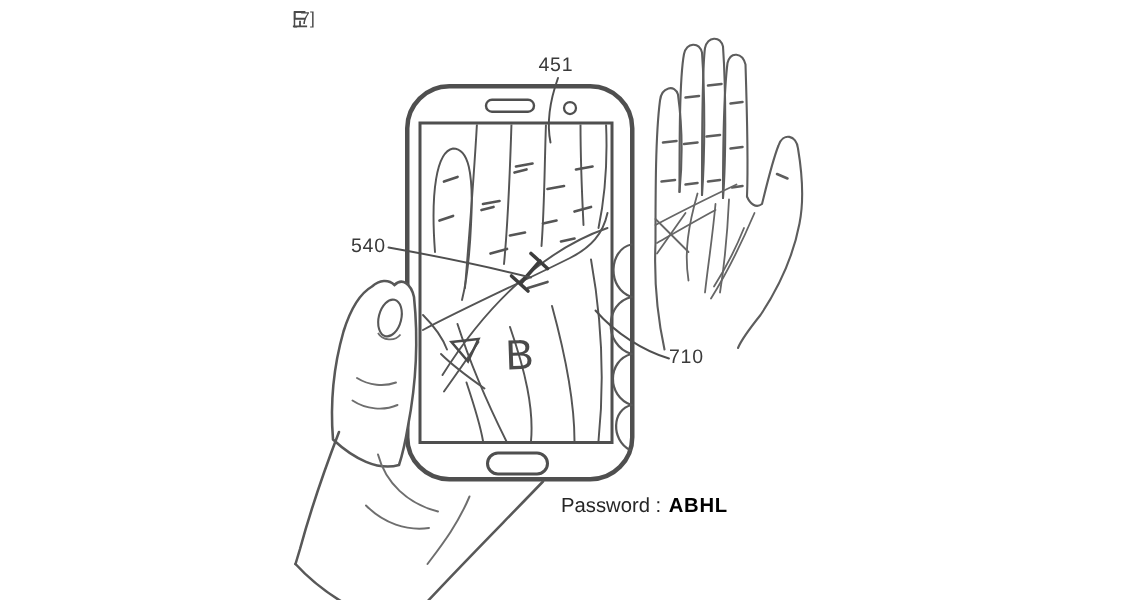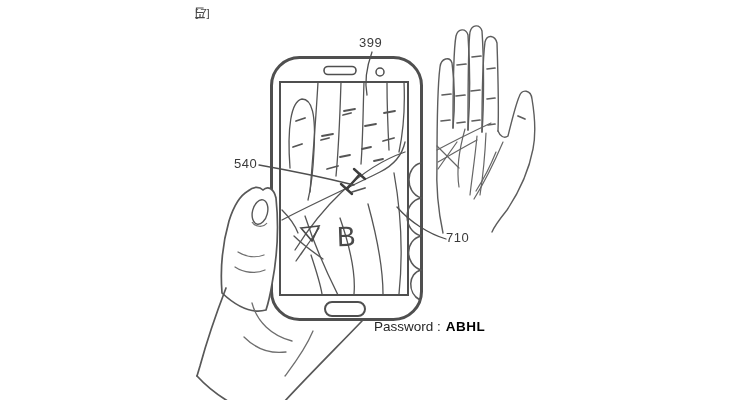--- a/index.html
+++ b/index.html
@@ -10,21 +10,21 @@
   .stage svg{position:absolute;left:0;top:0;}
   .lbl{position:absolute;color:#3a3a3a;font-size:13px;letter-spacing:.5px;}
   .fig-label{position:absolute;left:195px;top:7px;color:#4a4a4a;font-size:11.5px;
     display:flex;align-items:center;line-height:13px;}
   .fig-label .glyph{display:inline-block;margin:0 1px;}
   .ref-705{left:359px;top:35px;}
   .ref-740{left:234px;top:156px;}
   .ref-710{left:446px;top:230px;text-align:right;}
   .screen-letter{position:absolute;left:337px;top:221px;font-size:28px;color:#4a4a4a;
     font-weight:400;transform:rotate(-2deg);}
-  .password{position:absolute;left:374px;top:319px;font-size:13.5px;color:#262626;}
+  .password{position:absolute;left:374px;top:329px;font-size:13.5px;color:#262626;}
   .password .pw-val{font-weight:bold;color:#000;margin-left:5px;letter-spacing:.5px;}
 </style>
 </head>
 <body>
 
 <div class="stage">
 
   <svg width="750" height="400" viewBox="0 0 750 400">
     <defs>
       <clipPath id="screenClip">
@@ -159,21 +159,21 @@
         <g fill="none" stroke="#4a4a4a" stroke-width="1.2" stroke-linecap="square">
           <path d="M1.5,1 H8 M1.5,1 V5.5 M1.5,5.5 H8"></path>
           <path d="M5,7.5 V9.7 M0.8,10.6 H9.2"></path>
         </g>
       </svg>
     </span>
     <span>7</span>
     <span>]</span>
   </div>
 
-  <div class="lbl ref-705">399</div>
+  <div class="lbl ref-705">451</div>
   <div class="lbl ref-740">540</div>
   <div class="lbl ref-710">710</div>
 
   <div class="screen-letter">B</div>
 
   <div class="password">
     <span>Password :</span><span class="pw-val">ABHL</span>
   </div>
 
 </div>

